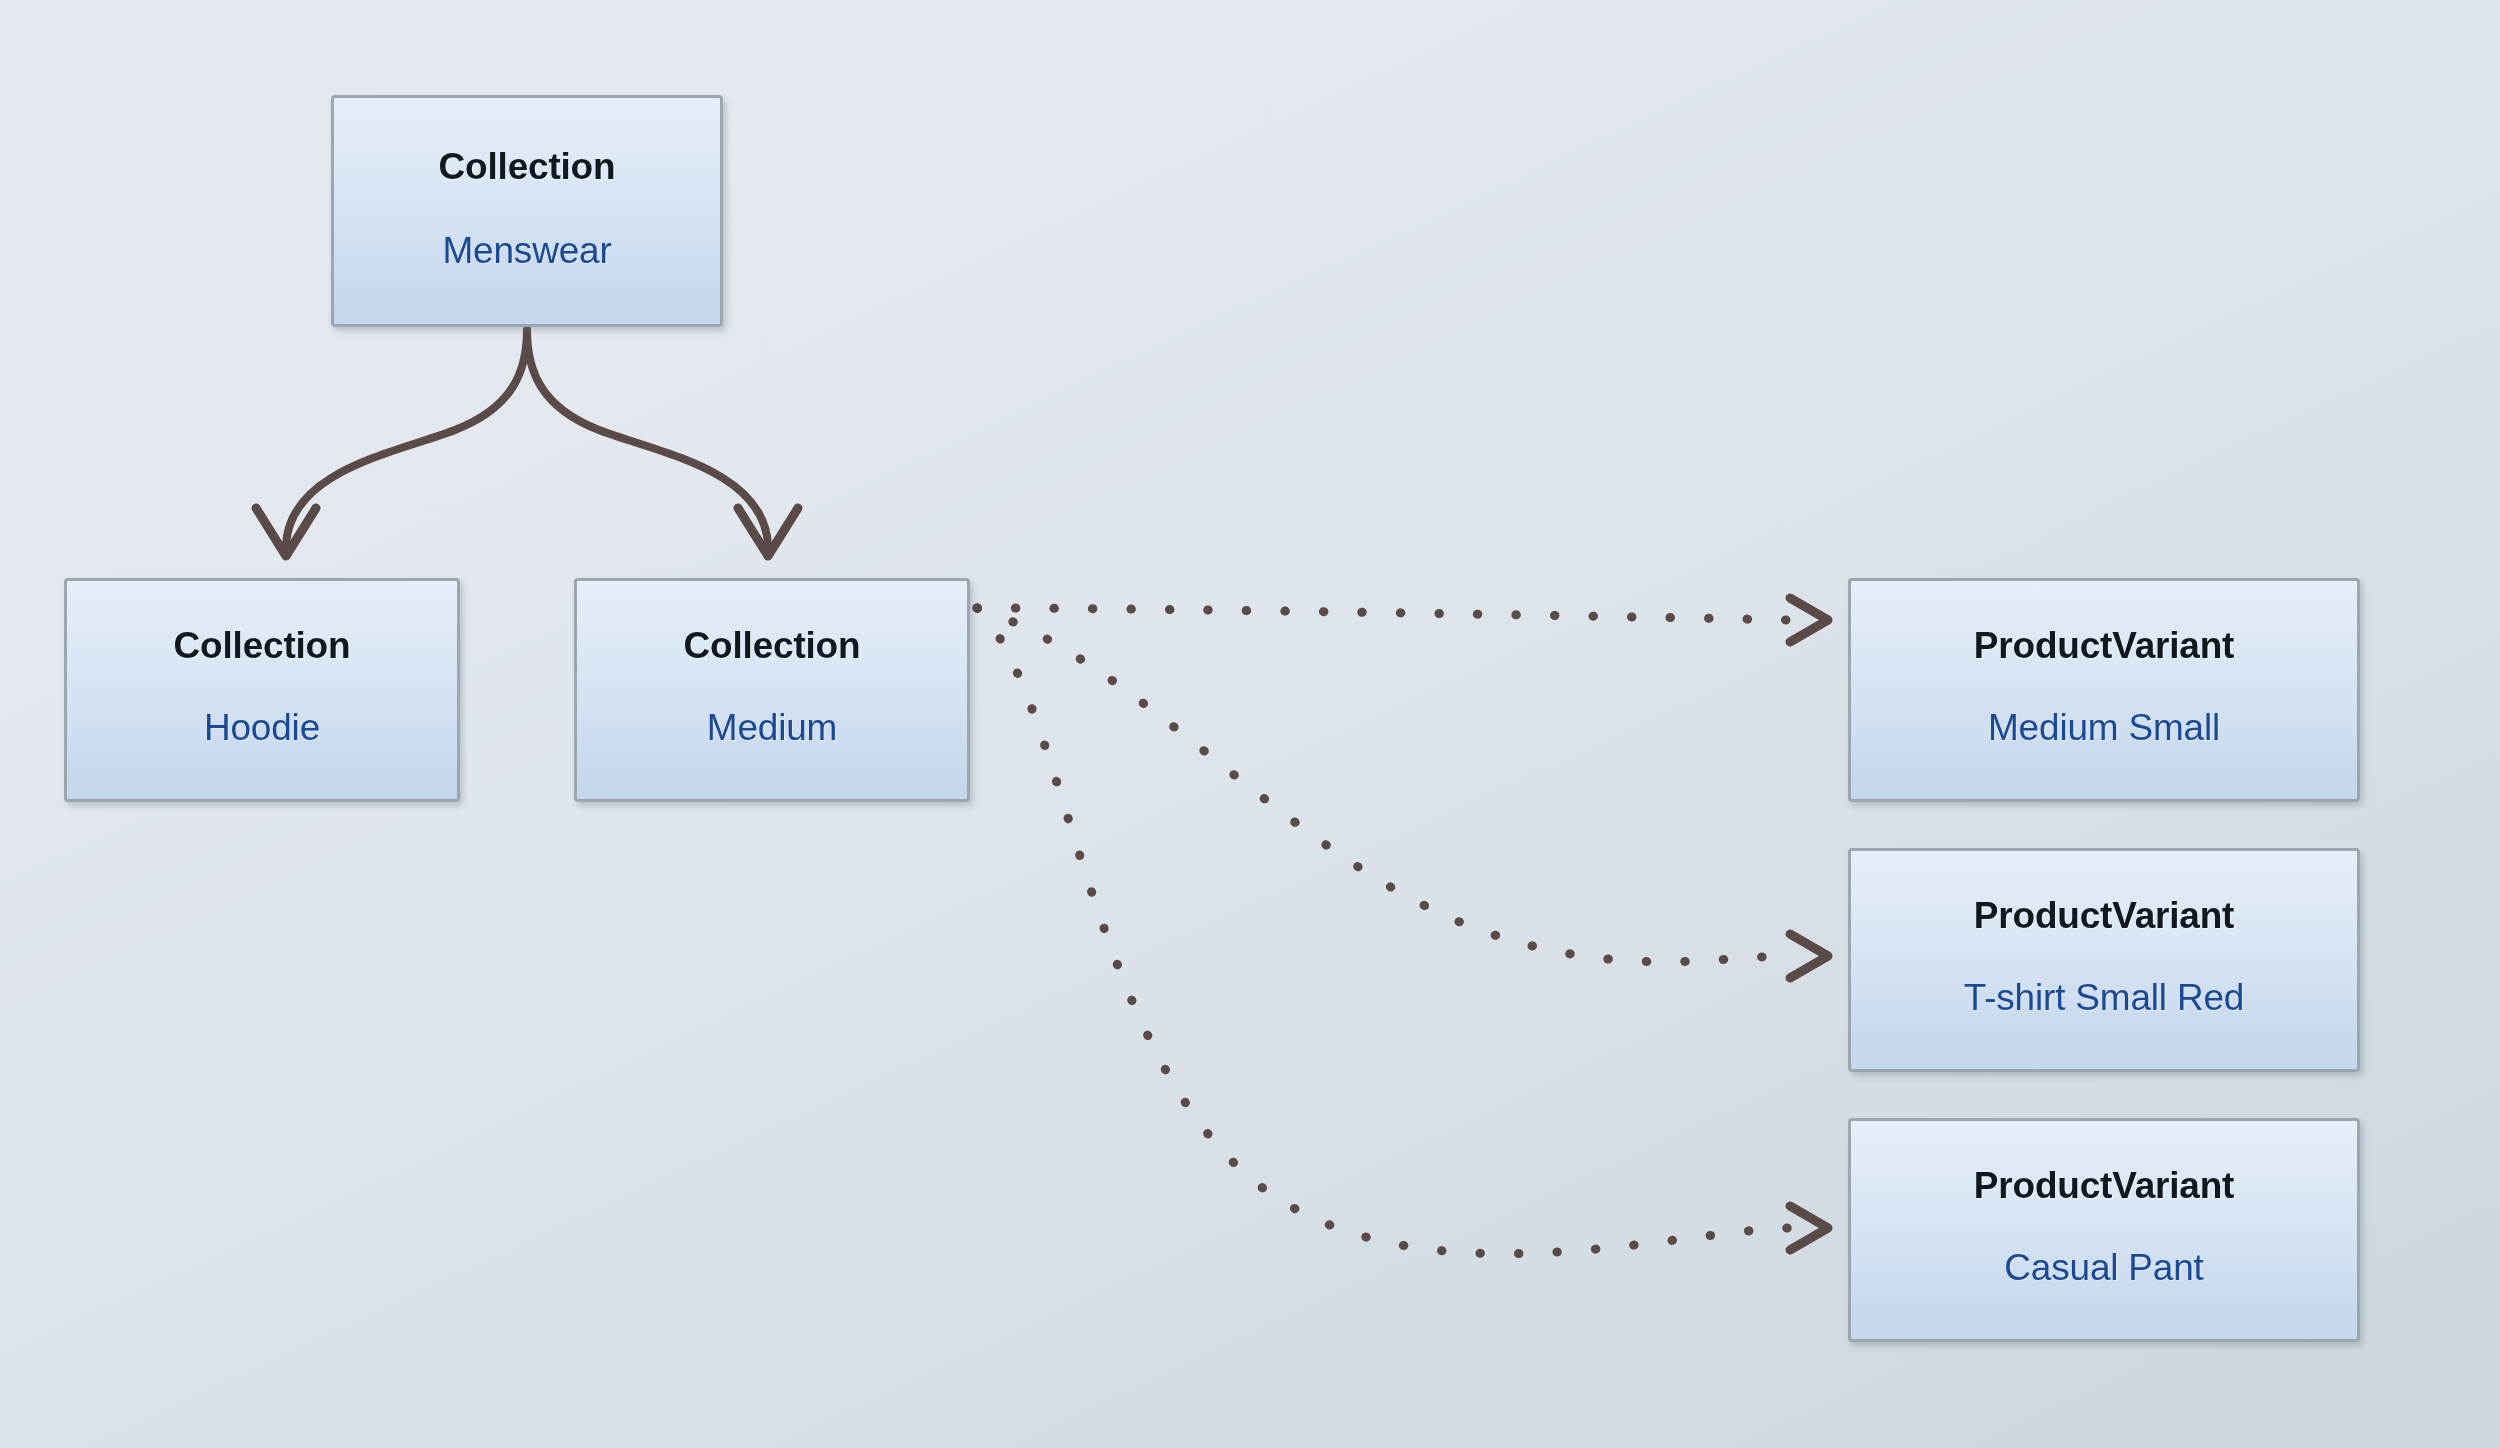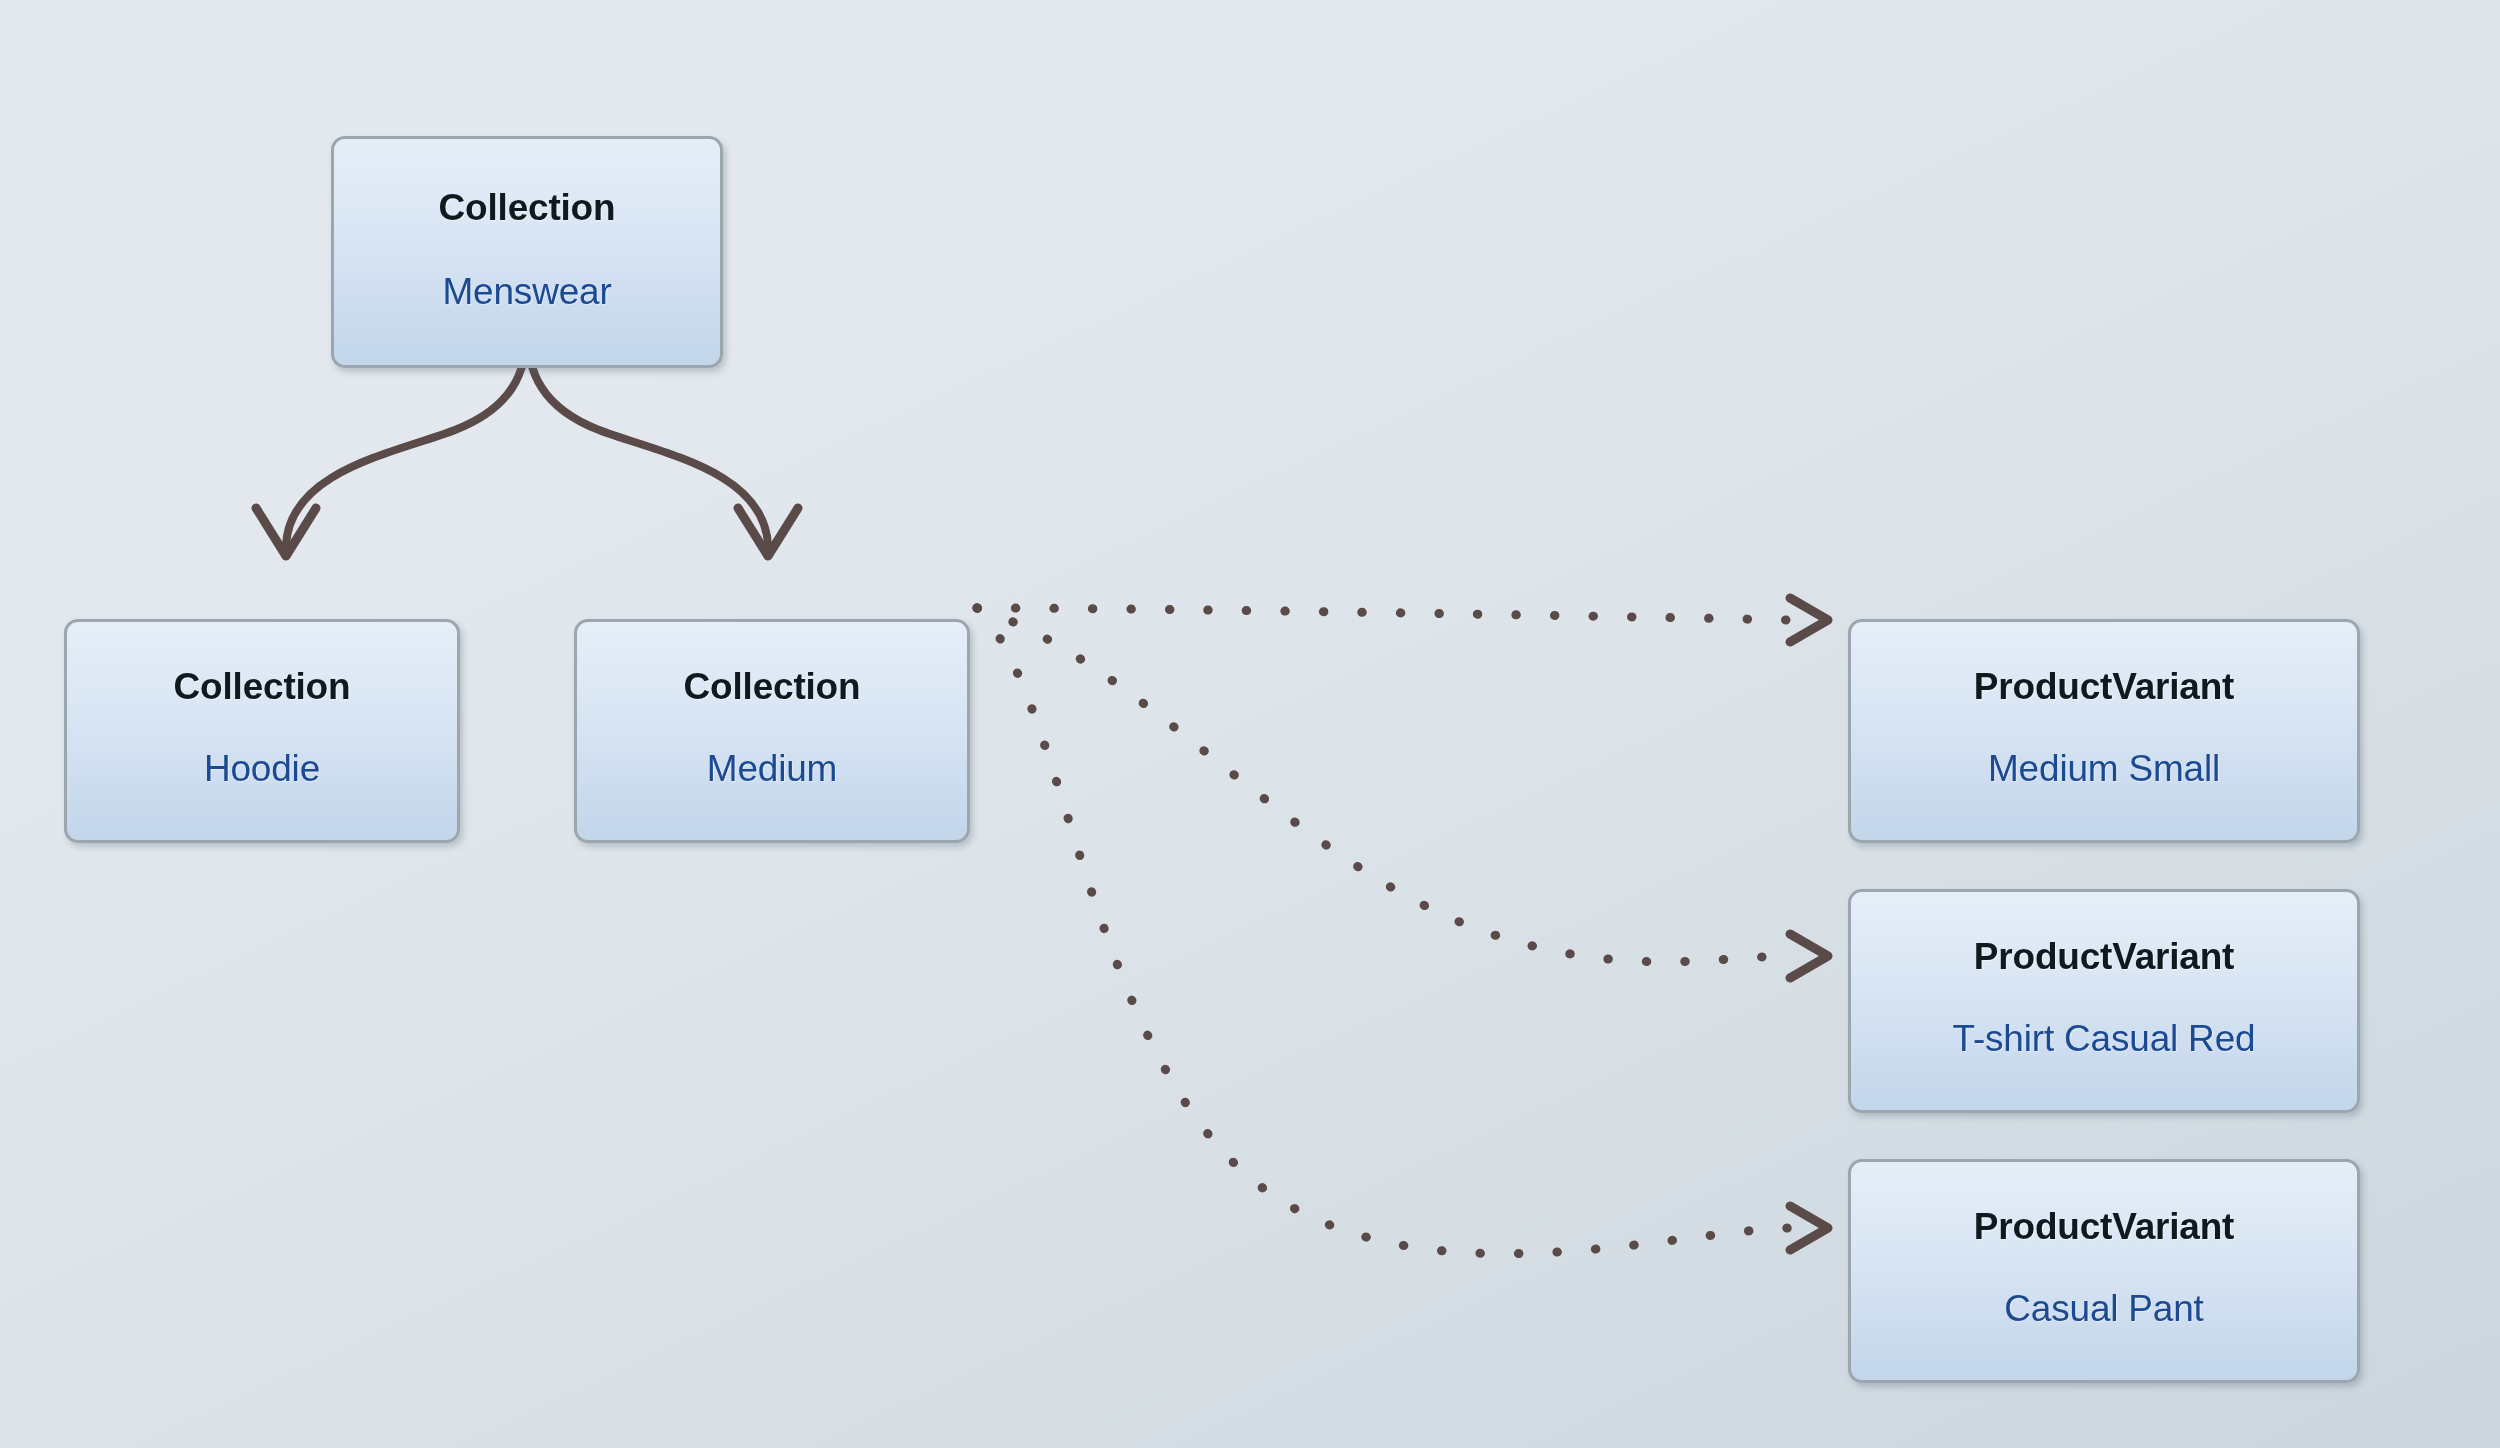--- a/index.html
+++ b/index.html
@@ -24,28 +24,27 @@
     left: 0;
     top: 0;
     width: 2500px;
     height: 1448px;
     pointer-events: none;
   }
   .node {
     position: absolute;
     box-sizing: border-box;
     border: 3px solid #9ba6af;
-    border-radius: 14px;
+    border-radius: 4px;
     background: linear-gradient(180deg, #e6eef8 0%, #dbe7f4 35%, #cfdef0 68%, #c3d6ea 100%);
     box-shadow: 3px 4px 6px rgba(90, 105, 120, 0.30);
     display: flex;
     flex-direction: column;
     align-items: center;
     justify-content: space-between;
-    margin-top: 41px;
   }
   .node-type {
     font-size: 37px;
     font-weight: bold;
     color: #101820;
     text-shadow: 1px 1px 1px rgba(255,255,255,0.55);
     letter-spacing: -0.2px;
     white-space: nowrap;
   }
   .node-name {
@@ -112,21 +111,21 @@
     <span class="node-name">Medium</span>
   </div>
 
   <div class="node" id="node-hoodie-small">
     <span class="node-type">ProductVariant</span>
     <span class="node-name">Medium Small</span>
   </div>
 
   <div class="node" id="node-tshirt-medium">
     <span class="node-type">ProductVariant</span>
-    <span class="node-name">T-shirt Casual Red</span>
+    <span class="node-name">T-shirt Small Red</span>
   </div>
 
   <div class="node" id="node-jogger-pant">
     <span class="node-type">ProductVariant</span>
     <span class="node-name">Casual Pant</span>
   </div>
 
 </div>
 
 </body></html>

